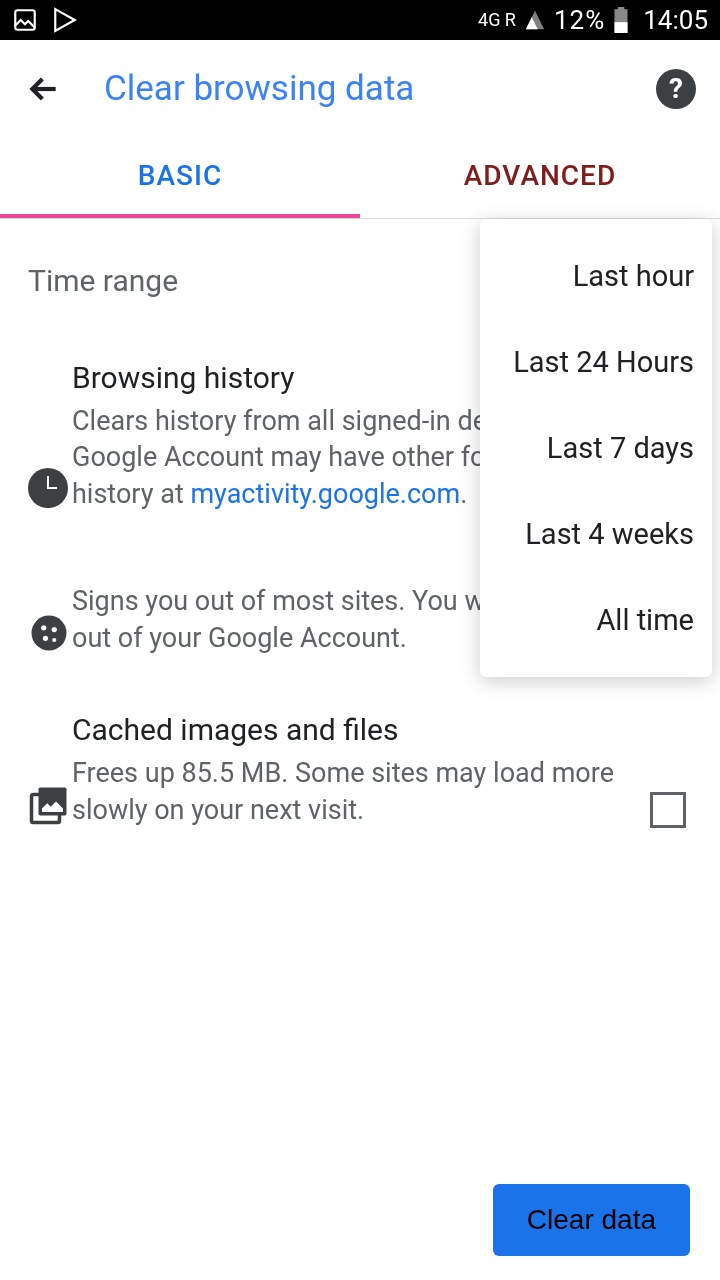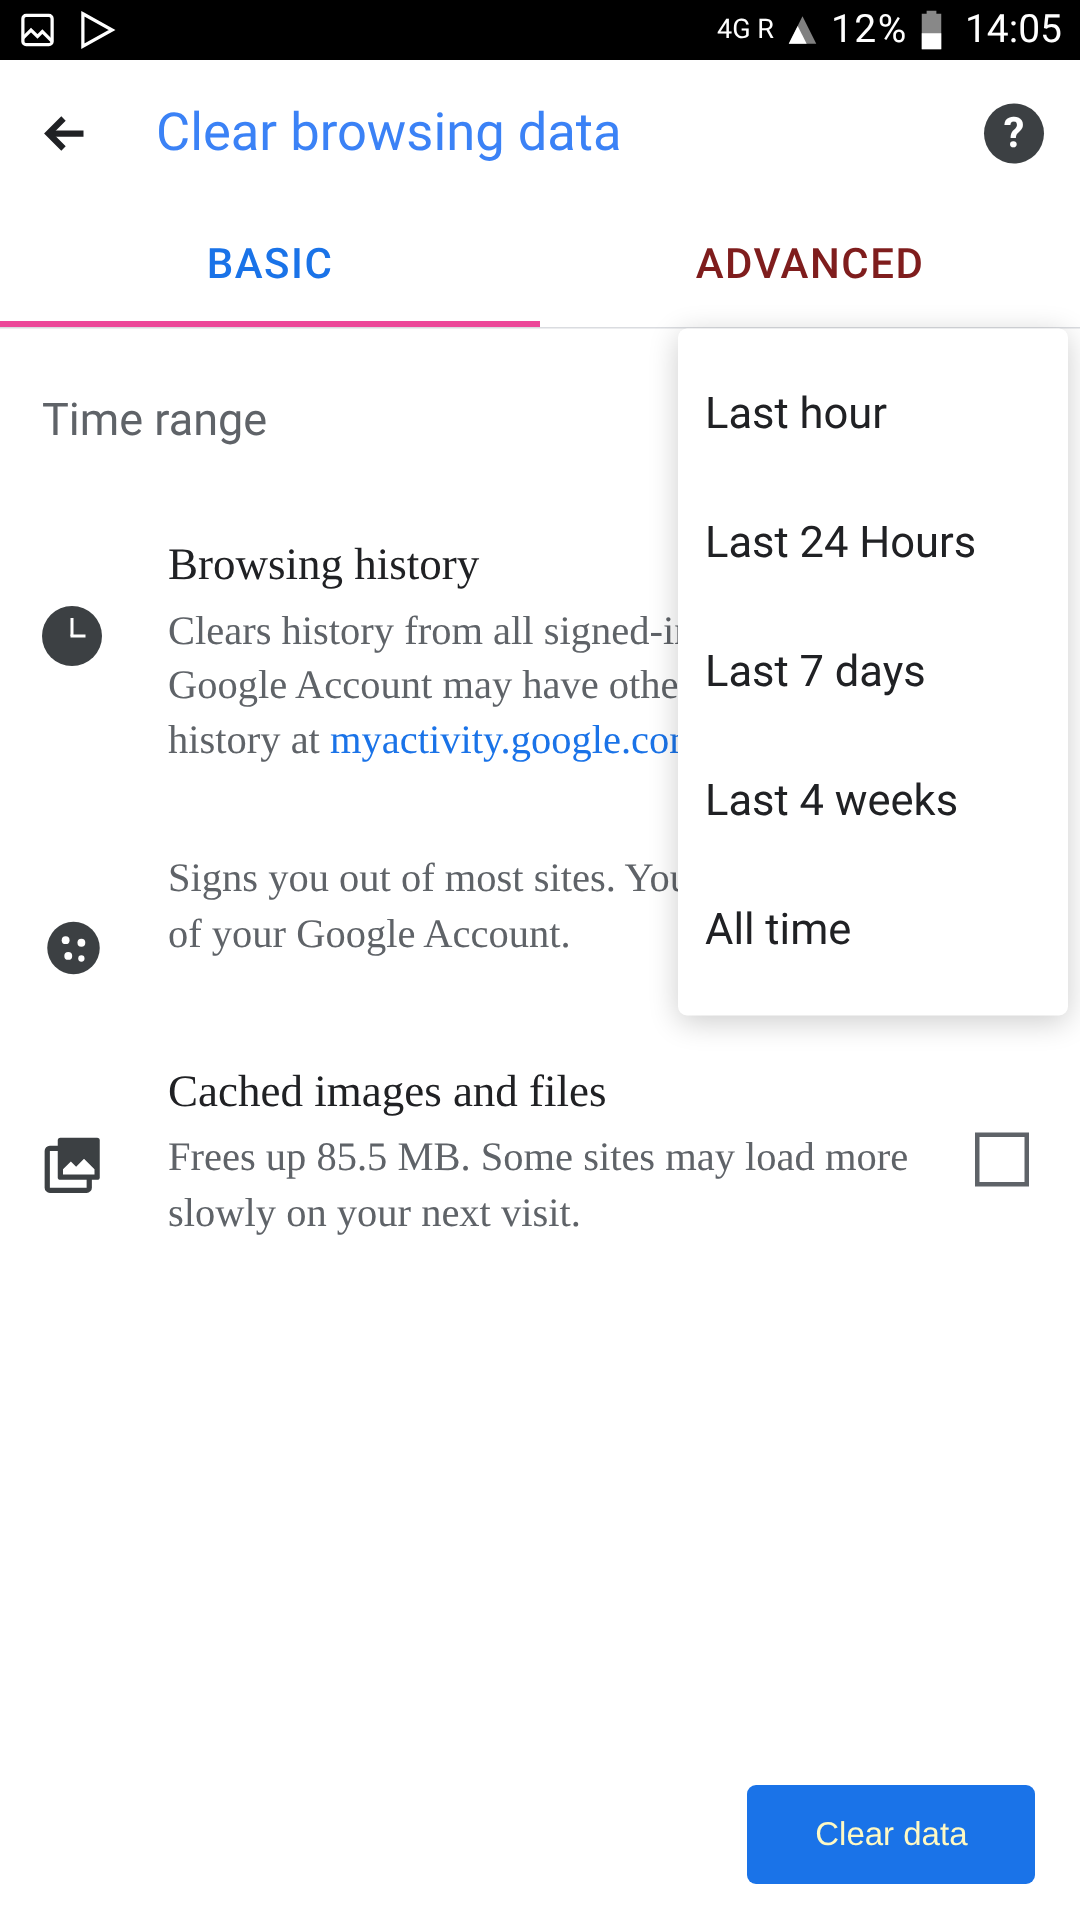--- a/index.html
+++ b/index.html
@@ -10,31 +10,31 @@
   .status-right .pct { letter-spacing: 1px; }
   .header { display: flex; align-items: center; padding: 28px 24px 28px 24px; gap: 40px; }
   .back-arrow { width: 40px; height: 40px; }
   .title { font-size: 35px; font-weight: 400; color: #3b82f6; flex: 1; }
   .help-circle { width: 40px; height: 40px; border-radius: 50%; background: #3c4043; display: flex; align-items: center; justify-content: center; color: #fff; font-size: 28px; font-weight: 700; }
   .tabs { display: flex; border-bottom: 1px solid #dadce0; }
   .tab { flex: 1; text-align: center; padding: 22px 0; font-size: 28px; font-weight: 500; letter-spacing: 1px; color: #7f1d1d; }
   .tab.active { color: #1a73e8; border-bottom: 4px solid #ec4899; }
   .content { position: relative; padding: 44px 28px 0 28px; }
   .time-range-label { font-size: 30px; color: #5f6368; margin-bottom: 54px; }
-  .item { display: flex; gap: 40px; margin-bottom: 48px; align-items: flex-start; padding-top: 8px; font-family: Liberation Serif, serif; }
+  .item { display: flex; margin-bottom: 48px; align-items: flex-end; padding-top: 8px; }
   .item-icon { width: 44px; height: 44px; margin-top: 44px; flex-shrink: 0; }
   .item-body { flex: 1; }
   .item-title { font-size: 30px; color: #202124; margin-bottom: 8px; }
   .item-desc { font-size: 27px; color: #5f6368; line-height: 1.35; }
   .item-desc a { color: #1a73e8; text-decoration: none; }
   .checkbox { width: 36px; height: 36px; border: 3px solid #5f6368; margin-top: 44px; margin-right: 6px; flex-shrink: 0; }
-  .dropdown { position: absolute; top: 0px; right: 8px; width: 260px; background: #fff; border-radius: 6px; box-shadow: 0 4px 20px rgba(0,0,0,0.2); padding: 14px 0; z-index: 10; }
+  .dropdown { position: absolute; top: 0px; right: 8px; width: 232px; background: #fff; border-radius: 6px; box-shadow: 0 4px 20px rgba(0,0,0,0.2); padding: 14px 0; z-index: 10; text-align: right; }
   .dropdown-item { padding: 26px 18px; font-size: 29px; color: #202124; }
   .footer { position: absolute; bottom: 24px; right: 30px; }
-  .clear-btn { background: #1a73e8; color: #fef9c3; font-size: 22px; padding: 20px 45px; border: none; border-radius: 6px; }
+  .clear-btn { background: #1a73e8; color: #000000; font-size: 28px; padding: 20px 34px; border: none; border-radius: 6px; }
   .clock-circle { width: 40px; height: 40px; border-radius: 50%; background: #3c4043; position: relative; }
   .clock-circle::after { content: ''; position: absolute; width: 2px; height: 12px; background: #fff; top: 8px; left: 19px; }
   .clock-circle::before { content: ''; position: absolute; width: 10px; height: 2px; background: #fff; top: 19px; left: 19px; }
   svg { display: block; }
 </style>
 </head>
 <body>
 
 <div class="status-bar">
   <div class="status-left">

